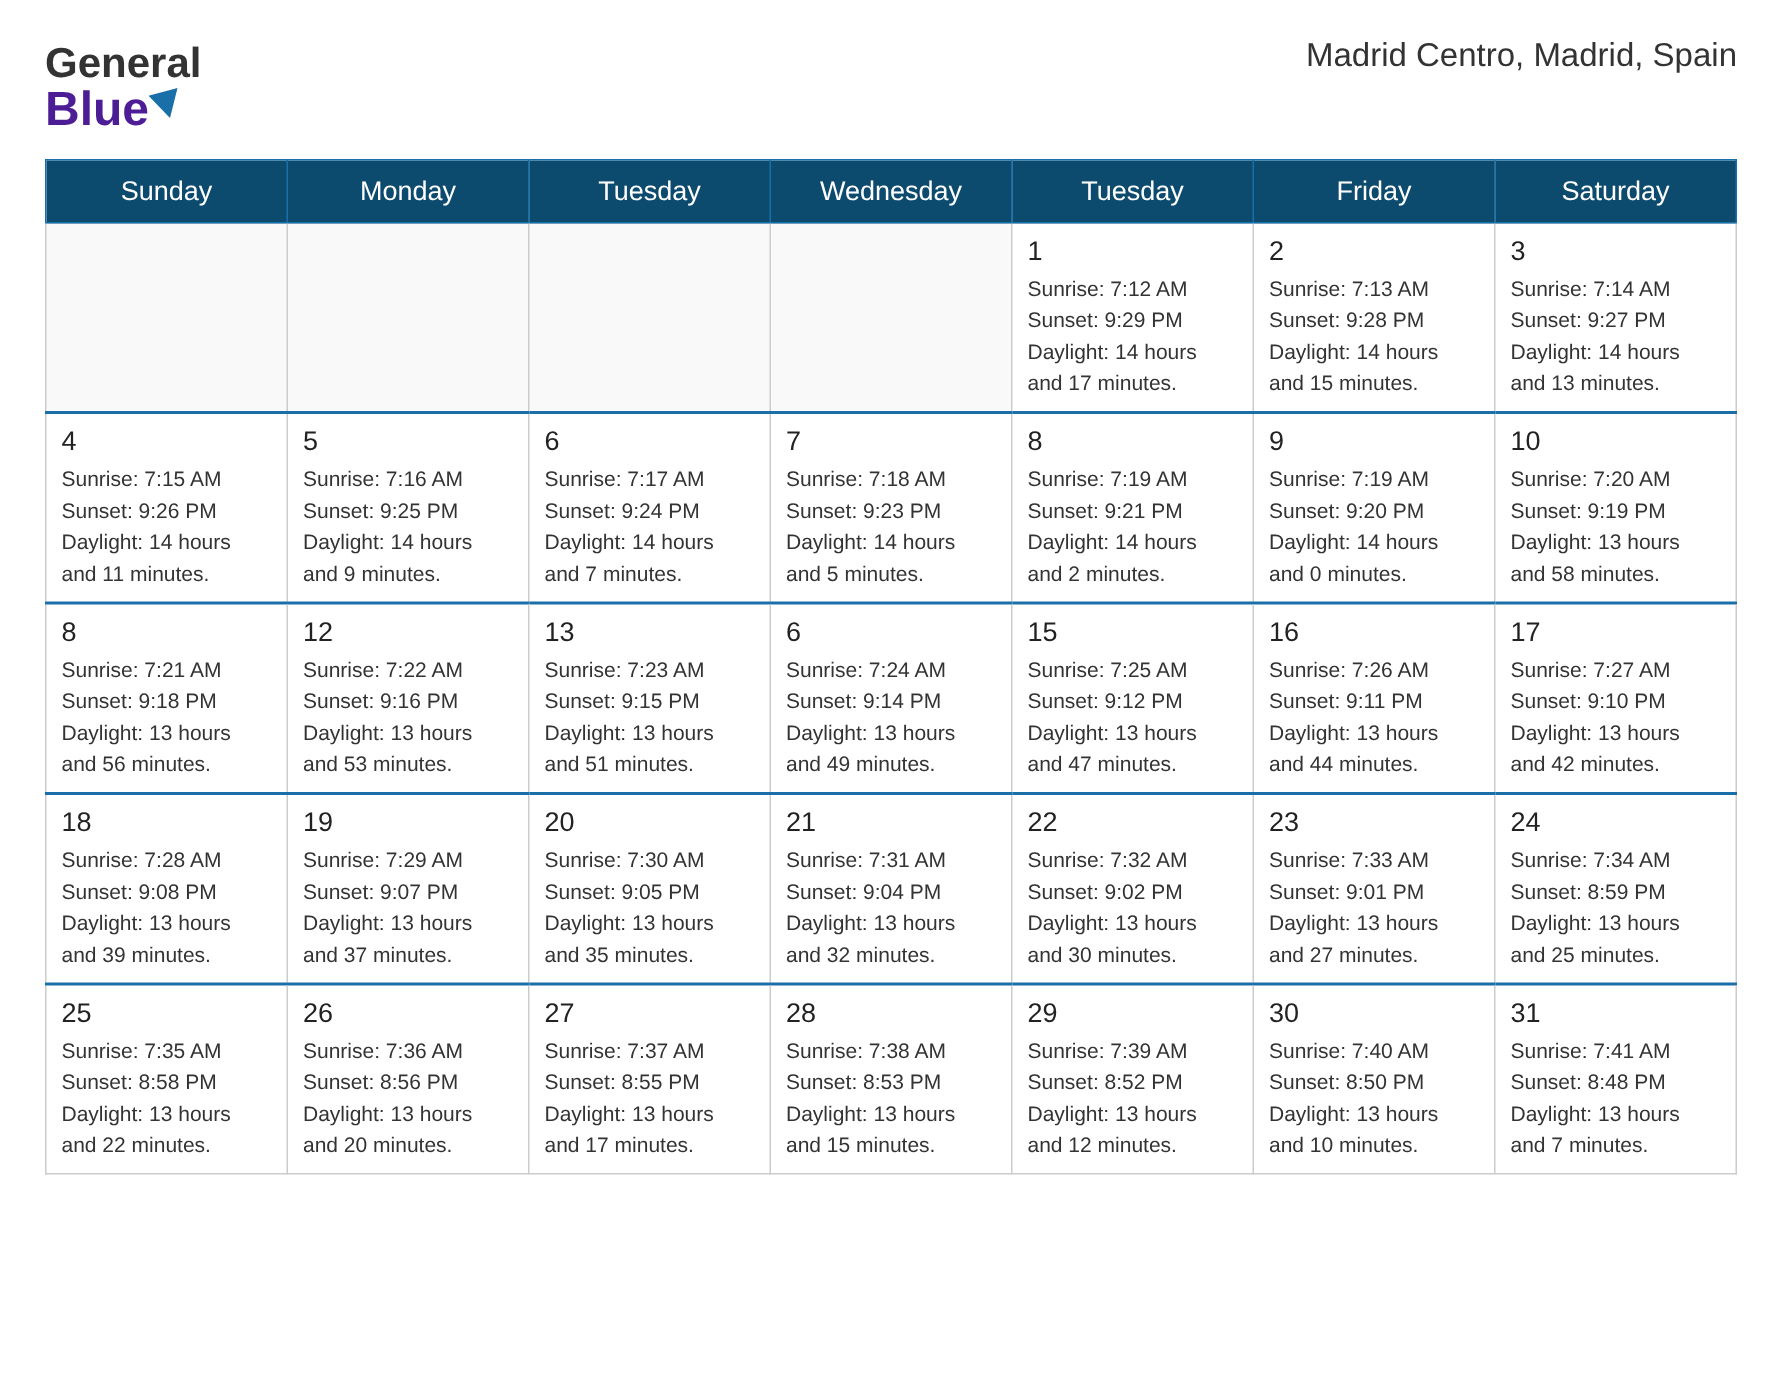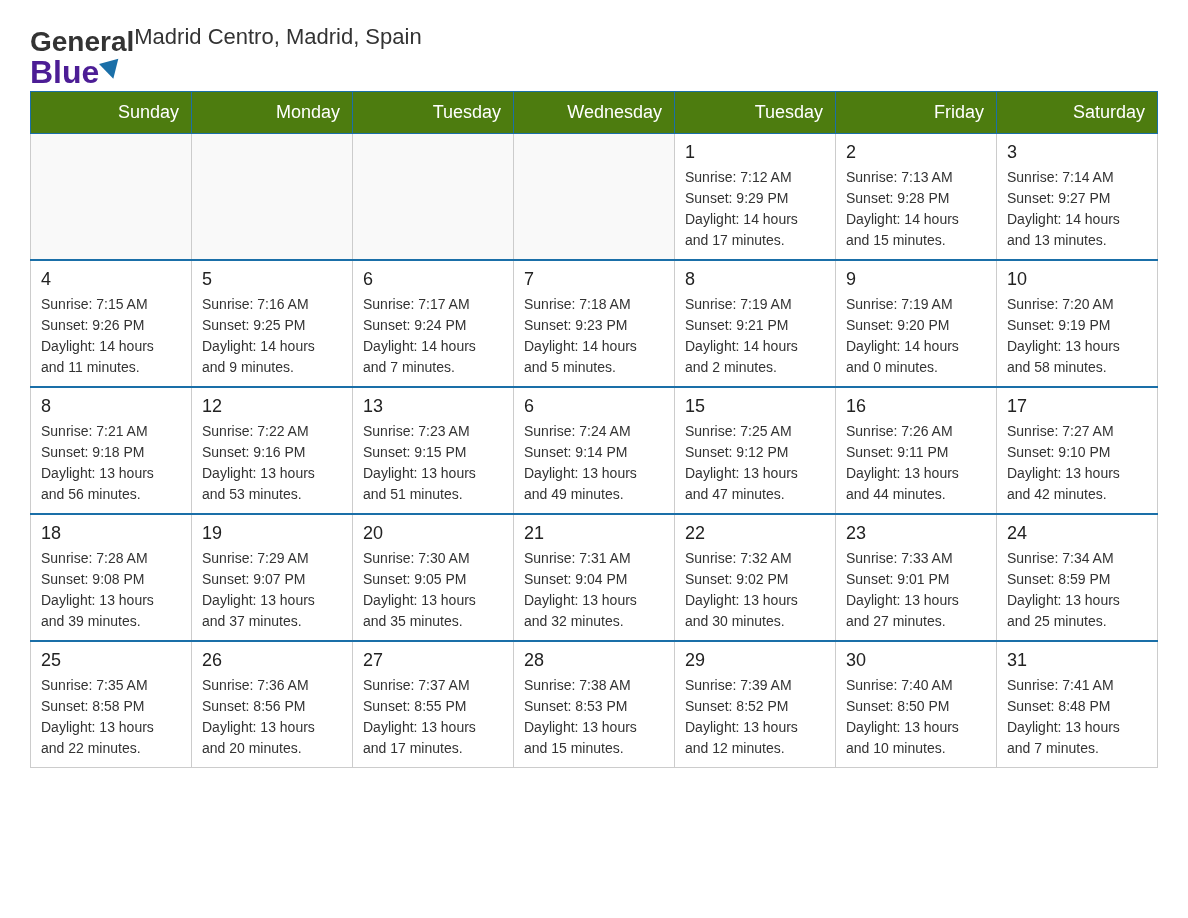--- a/index.html
+++ b/index.html
@@ -5,22 +5,23 @@
     * { margin: 0; padding: 0; box-sizing: border-box; }
     body {
       font-family: Arial, Helvetica, sans-serif;
       background: #fff;
       width: 1188px;
       min-height: 918px;
       padding: 20px 30px;
     }
     .header-area {
       display: flex;
+      justify-content: space-between;
       align-items: flex-start;
-      margin-bottom: 3px;
+      margin-bottom: 18px;
     }
     .logo {
       display: flex;
       flex-direction: column;
       align-items: flex-start;
       padding-top: 8px;
     }
     .logo-general {
       font-size: 28px;
       font-weight: bold;
@@ -60,26 +61,26 @@
       font-size: 22px;
       color: #333;
       margin-top: 4px;
     }
     .calendar-table {
       width: 100%;
       border-collapse: collapse;
       border: 1px solid #aaa;
     }
     .calendar-table th {
-      background-color: #4d7c0f;
+      background-color: #0c4a6e;
       color: #fff;
       font-size: 18px;
       font-weight: normal;
       padding: 10px 12px;
-      text-align: right;
+      text-align: center;
       border: 1px solid #1a6fa8;
     }
     .calendar-table td {
       vertical-align: top;
       padding: 8px 10px;
       border: 1px solid #ccc;
       width: calc(100% / 7);
       min-height: 90px;
     }
     .day-number {

